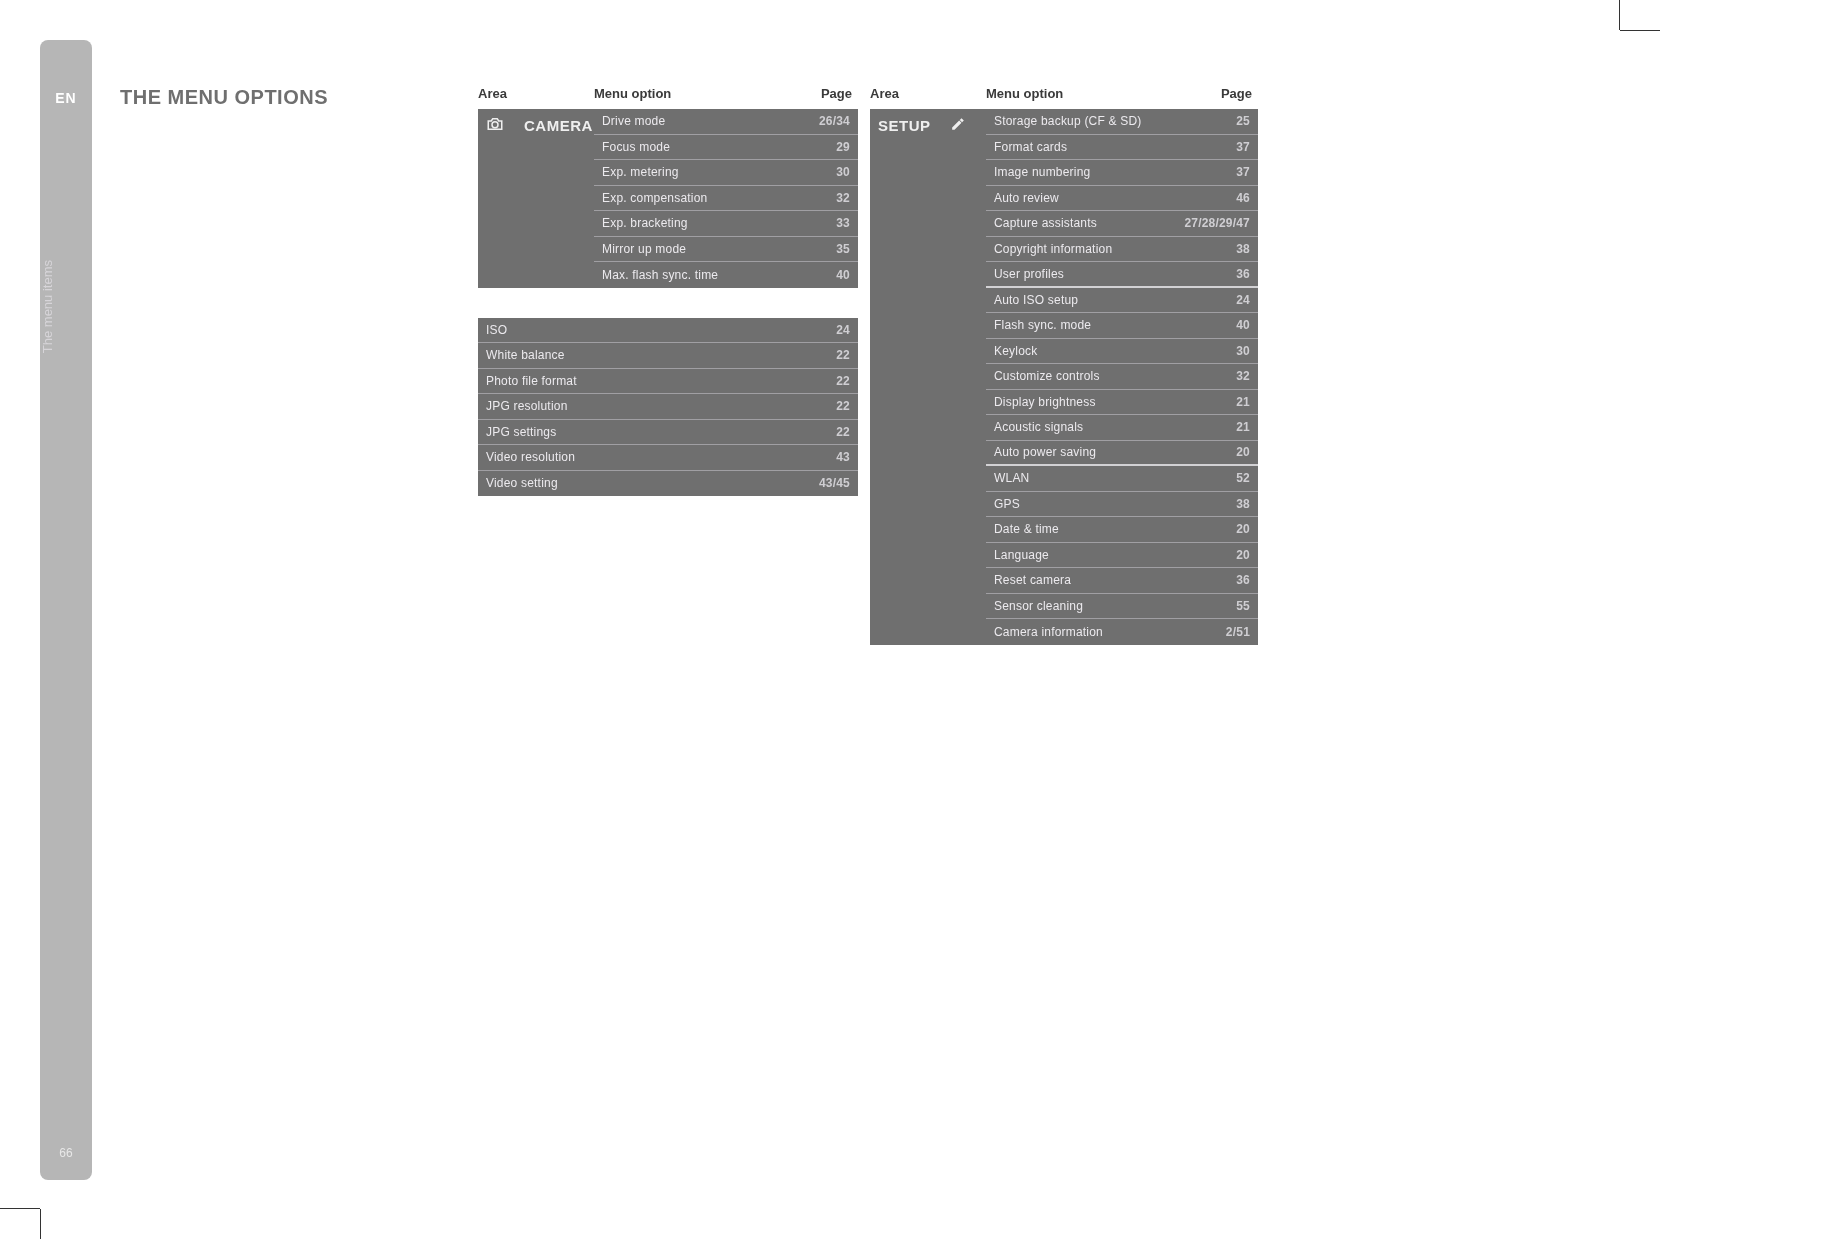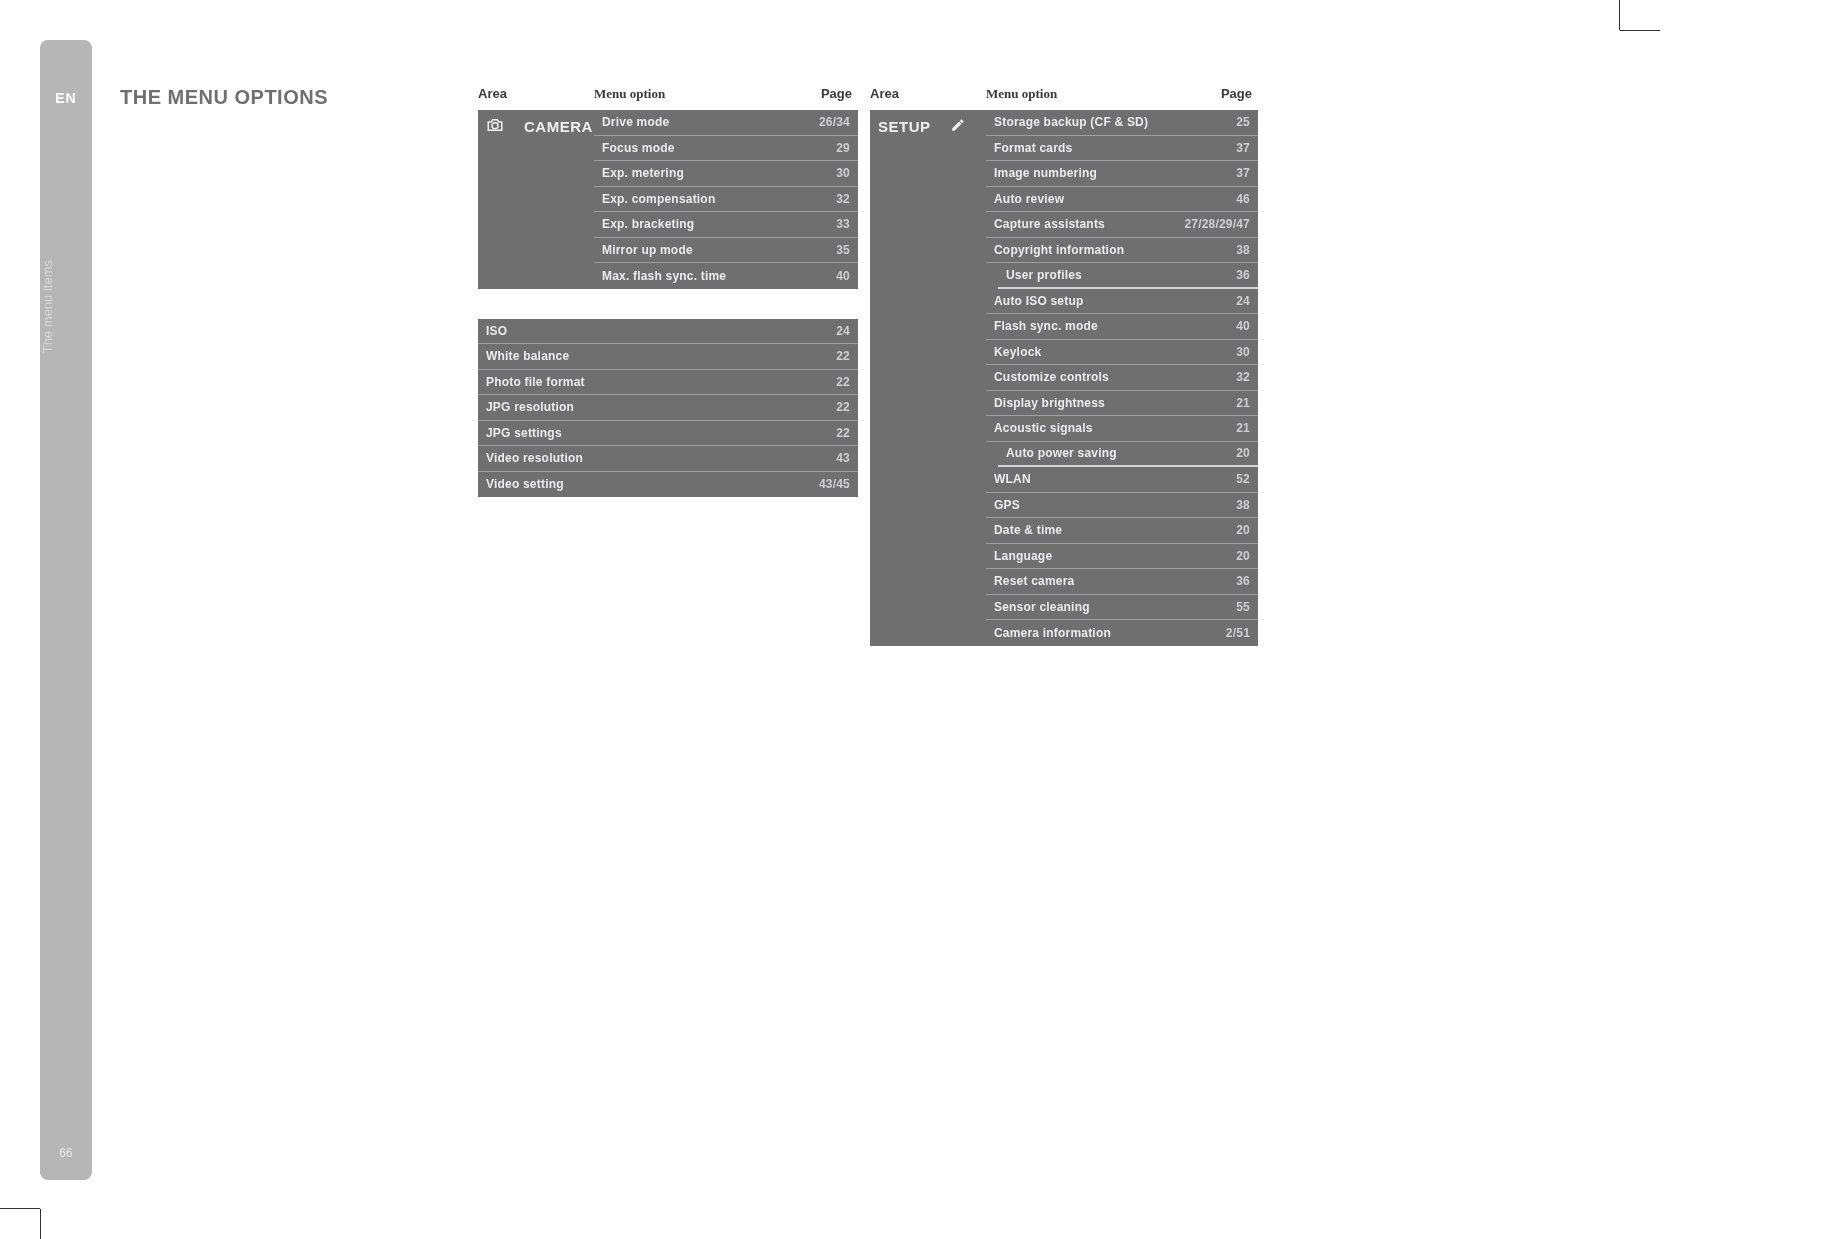--- a/index.html
+++ b/index.html
@@ -69,21 +69,21 @@
   .section { margin-bottom: 30px; }
 
   .colhead {
     display: flex;
     font-size: 13px;
     font-weight: bold;
     color: #3a3a3a;
     padding-bottom: 8px;
   }
   .colhead .h-area   { width: 116px; }
-  .colhead .h-option { flex: 1; font-family: Liberation Serif, serif; }
+  .colhead .h-option { flex: 1; }
   .colhead .h-page   { width: 72px; text-align: right; padding-right: 6px; }
 
   .block { display: flex; background: #6f6f6f; color: #e8e7ea; }
   .area {
     width: 116px;
     padding: 8px 6px 0 8px;
     font-size: 15px;
     font-weight: bold;
     letter-spacing: 0.5px;
     color: #efefef;
@@ -96,22 +96,22 @@
   .row {
     display: flex;
     align-items: center;
     height: 25.5px;
     border-bottom: 1px solid #a09fa3;
     font-size: 12px;
     font-family: "Arial Narrow", Arial, sans-serif;
     letter-spacing: 0.2px;
   }
   .row:last-child { border-bottom: none; }
-  .row.group-end { border-bottom: 2px solid #d2d1d4; margin-left: 12px; }
-  .row .opt  { flex: 1; padding-left: 8px; color: #eceaee; font-weight: bold; }
+  .row.group-end { border-bottom: 2px solid #d2d1d4; }
+  .row .opt  { flex: 1; padding-left: 8px; color: #eceaee; }
   .row .pg   { width: 88px; text-align: right; padding-right: 8px; color: #cfced2; font-family: Arial, sans-serif; font-size: 12px; font-weight: bold; }
 
 </style>
 </head>
 <body>
 
 <div class="crop-tr"></div>
 <div class="crop-bl"></div>
 
 <div class="page">

